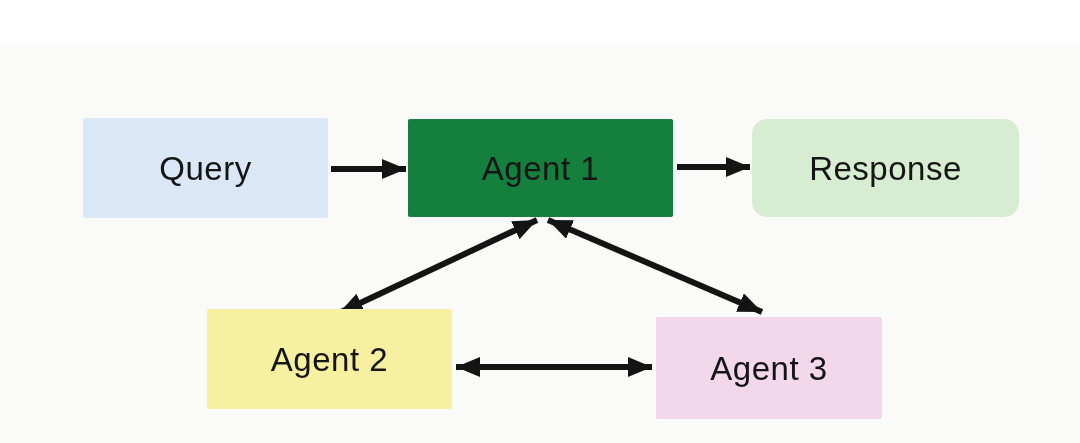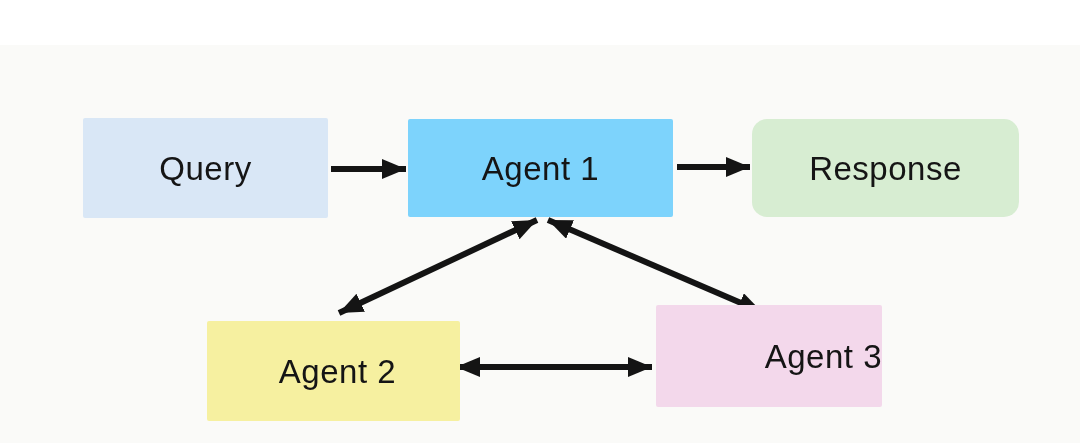--- a/index.html
+++ b/index.html
@@ -20,22 +20,22 @@
     position:absolute;display:flex;align-items:center;justify-content:center;
     border-radius:2px;
   }
   .node .label{
     font-size:33px;line-height:1;letter-spacing:0.5px;
     white-space:nowrap;
   }
   .node-query   {left:83px; top:73px; width:245px;height:100px;}
   .node-agent1  {left:408px;top:74px; width:265px;height:98px;}
   .node-response{left:752px;top:74px; width:267px;height:98px;}
-  .node-agent2  {left:207px;top:276px;width:245px;height:100px;padding-left:8px;}
-  .node-agent3  {left:656px;top:260px;width:226px;height:102px;justify-content:flex-end;}
+  .node-agent2  {left:207px;top:264px;width:245px;height:100px;}
+  .node-agent3  {left:656px;top:272px;width:226px;height:102px;}
 </style>
 </head>
 <body>
 
 <div class="stage" style="background-color: rgb(250, 250, 248); color: rgb(21, 21, 21);">
 
   <svg class="edges" viewBox="0 0 1080 443" width="1080" height="443">
     <defs>
       <marker id="ah" viewBox="0 0 12 10" refX="12" refY="5" markerUnits="userSpaceOnUse" markerWidth="24" markerHeight="20" orient="auto-start-reverse">
         <path d="M0,0 L12,5 L0,10 Z" fill="#141414"></path>
@@ -50,21 +50,21 @@
 
     <line x1="548" y1="175" x2="762" y2="267" stroke-width="6" marker-start="url(#ah)" marker-end="url(#ah)" stroke="#141414"></line>
 
     <line x1="456" y1="322" x2="652" y2="322" stroke-width="6" marker-start="url(#ah)" marker-end="url(#ah)" stroke="#141414"></line>
   </svg>
 
   <div class="node node-query" style="background-color: rgb(217, 231, 246);">
     <span class="label">Query</span>
   </div>
 
-  <div class="node node-agent1" style="background-color: #7dd3fc;">
+  <div class="node node-agent1" style="background-color: #15803d;">
     <span class="label">Agent 1</span>
   </div>
 
   <div class="node node-response" style="background-color: rgb(215, 237, 210); border-radius: 15px;">
     <span class="label">Response</span>
   </div>
 
   <div class="node node-agent2" style="background-color: rgb(246, 240, 160);">
     <span class="label">Agent 2</span>
   </div>

